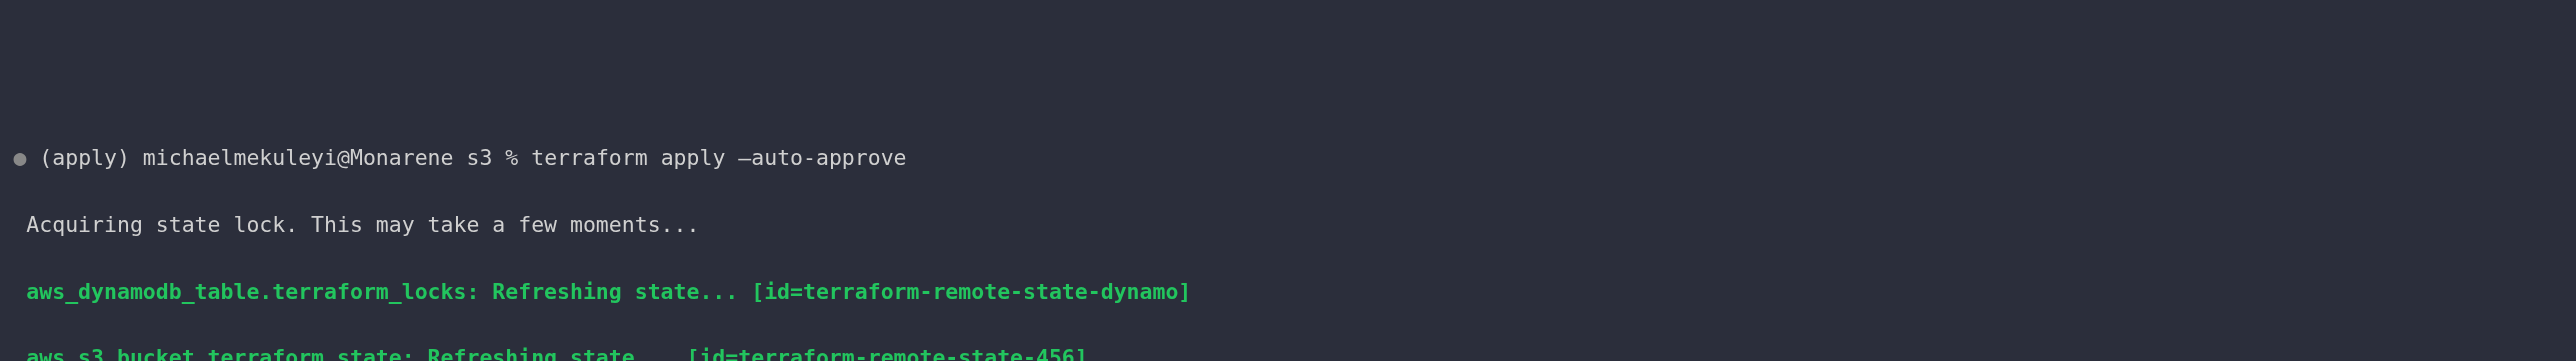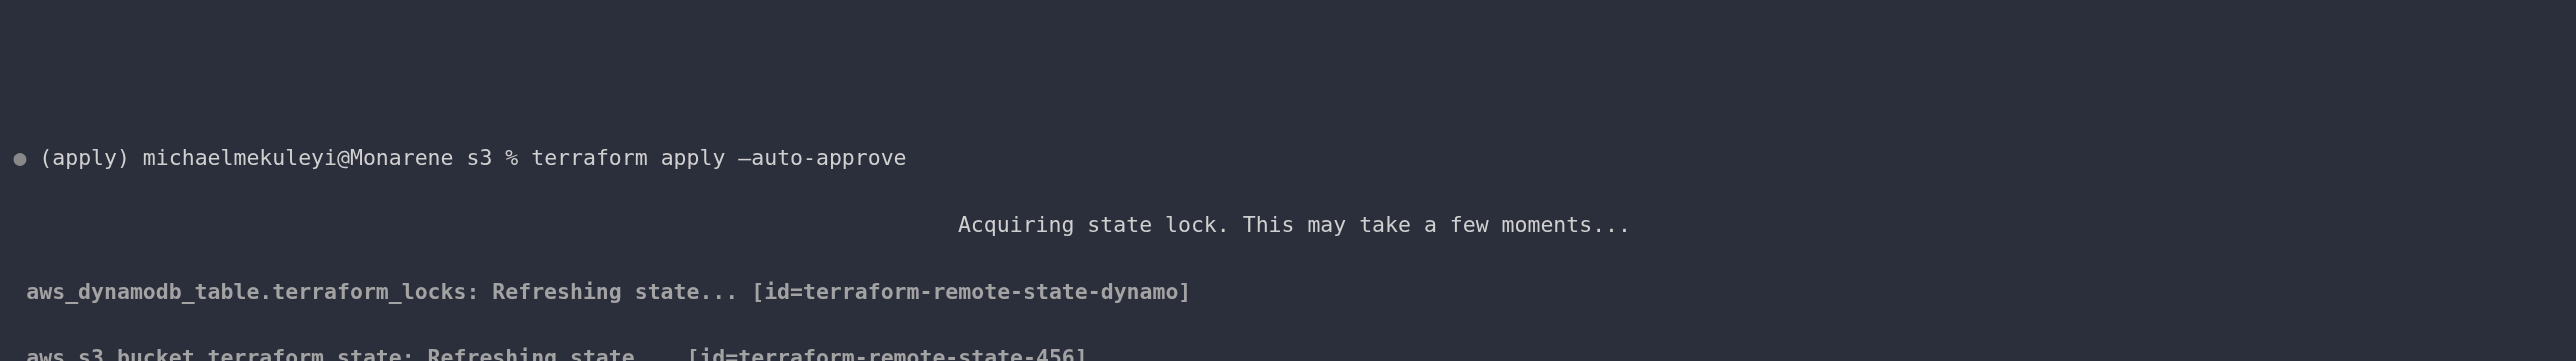--- a/index.html
+++ b/index.html
@@ -21,25 +21,24 @@
       display: block;
     }
     .prompt-bullet {
       color: #888;
     }
     .prompt-text {
       color: #d0d0d0;
     }
     .bold {
       font-weight: bold;
-      color: #a3a3a3;
+      color: #22c55e;
     }
     .normal {
       color: #d0d0d0;
-      text-align: center;
     }
   </style>
 </head>
 <body>
 
 
 
 <span class="line"><span class="prompt-bullet">●</span> <span class="prompt-text">(apply) michaelmekuleyi@Monarene s3 %</span> <span class="normal">terraform apply —auto-approve</span></span>
 <span class="line normal"> Acquiring state lock. This may take a few moments...</span>
 <span class="line bold"> aws_dynamodb_table.terraform_locks: Refreshing state... [id=terraform-remote-state-dynamo]</span>

